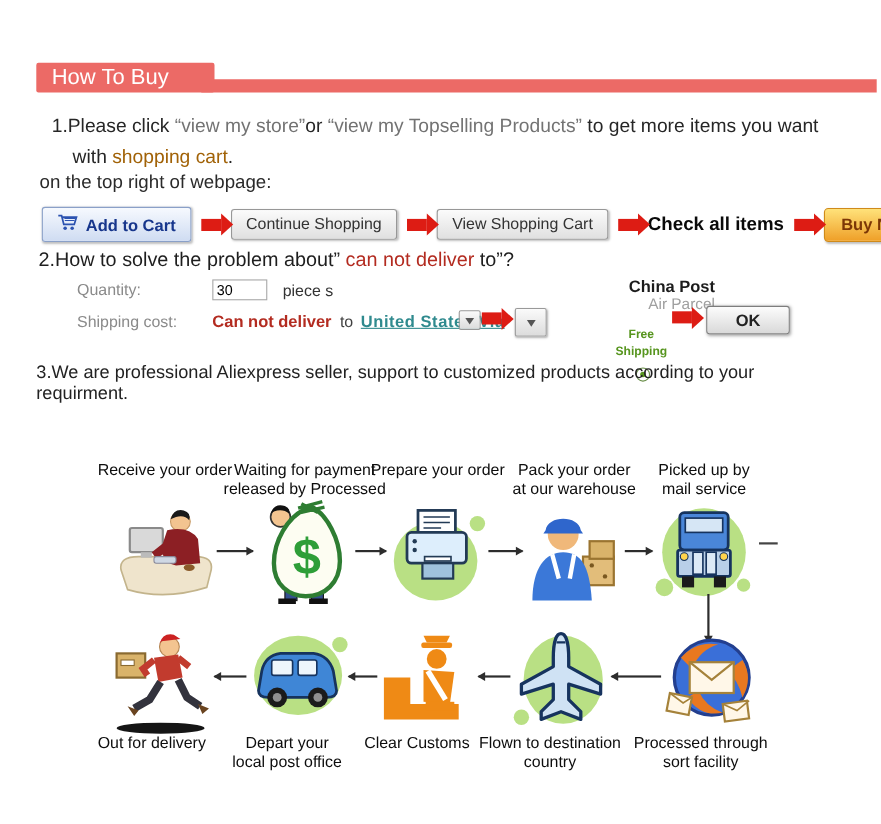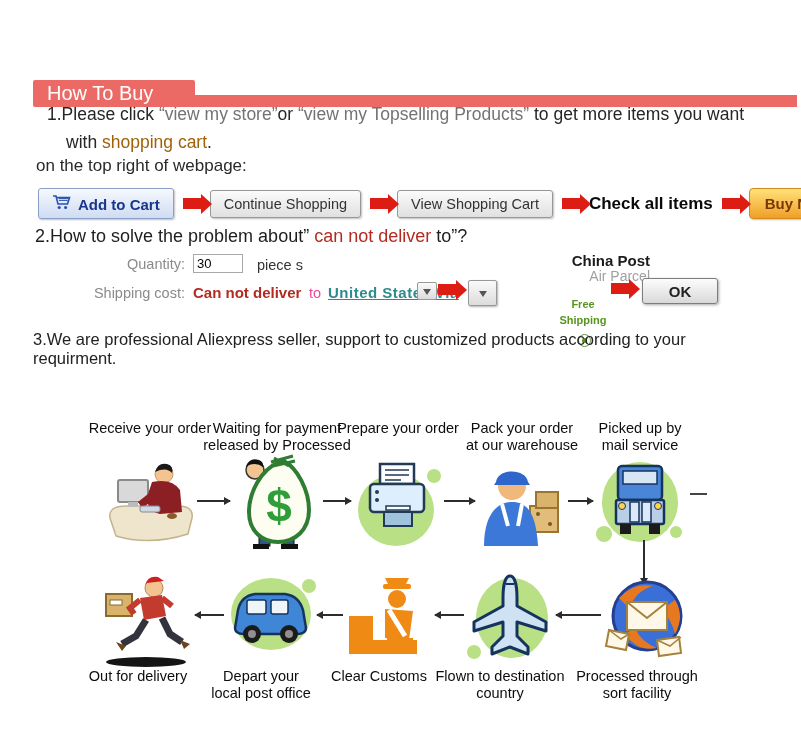--- a/index.html
+++ b/index.html
@@ -1,20 +1,20 @@
 <!DOCTYPE html>
 <html><head>
 <meta charset="utf-8">
 <style>
   html,body{margin:0;padding:0;background:#fff;}
   .page{position:relative;width:801px;height:749px;background:#fff;overflow:hidden;
         font-family:"Liberation Sans",sans-serif;color:#262626;}
 
   
-  .banner{position:absolute;top:80px;left:33px;right:4px;height:27px;}
+  .banner{position:absolute;top:57px;left:33px;right:4px;height:27px;}
   .banner-tab{position:absolute;left:0;top:0;width:162px;height:27px;background:#ec6a66;
               border-radius:2px;color:#fff;font-size:20px;line-height:27px;padding-left:14px;box-sizing:border-box;}
   .banner-strip{position:absolute;left:150px;right:0;bottom:0;height:12px;background:#ec6a66;
                 border-top-left-radius:9px;}
 
   
   .step1{position:absolute;top:100px;left:47px;width:740px;font-size:17.5px;line-height:28px;}
   .link{color:#737373;}
   .hl-red{color:#a16207;}
   .step1-line2{padding-left:19px;}
@@ -30,26 +30,26 @@
            color:#7c3606;font-weight:bold;font-size:15px;padding:6px 15px;}
   .check-all{font-size:17px;font-weight:bold;color:#0a0a0a;white-space:nowrap;}
   .red-arrow{position:relative;display:inline-block;width:18px;height:11px;background:#dd1c14;flex:none;}
   .red-arrow::after{content:"";position:absolute;left:100%;top:50%;transform:translateY(-50%);
                     border:10px solid transparent;border-left:11px solid #dd1c14;border-right:0;}
 
   
   .step2-heading{position:absolute;top:226px;left:35px;font-size:18px;color:#1e1e1e;}
   .hl-deliver{color:#b32b20;}
   .form{position:absolute;top:252px;left:0;width:801px;height:92px;font-size:14.5px;}
-  .flabel{position:absolute;left:70px;width:115px;text-align:right;color:#8a8a8a;}
+  .flabel{position:absolute;left:70px;width:115px;text-align:left;color:#8a8a8a;}
   .qty-input{position:absolute;left:193px;top:2px;width:42px;height:17px;border:1px solid #a8a8a8;
              font-size:13px;padding:0 3px;font-family:"Liberation Sans",sans-serif;}
   .qty-unit{position:absolute;left:257px;top:5px;color:#333;}
   .ship-error{position:absolute;left:193px;top:32px;color:#b32b20;font-weight:bold;font-size:15px;}
-  .ship-to{position:absolute;left:309px;top:33px;color:#ec4899;}
+  .ship-to{position:absolute;left:309px;top:33px;color:#404040;}
   .ship-dest{position:absolute;left:328px;top:32px;color:#2f8a8e;font-weight:bold;font-size:15px;
              text-decoration:underline;letter-spacing:.5px;}
   .dd{position:absolute;display:flex;align-items:center;justify-content:center;
       background:linear-gradient(#fafafa,#dcdcdc);border:1px solid #999;border-radius:2px;cursor:pointer;}
   .dd-caret{width:0;height:0;border:4px solid transparent;border-top:6px solid #555;margin-top:5px;}
   .dd-small{left:417px;top:30px;width:18px;height:16px;}
   .dd-big{left:468px;top:28px;width:27px;height:24px;box-shadow:1px 1px 2px rgba(0,0,0,.3);}
   .arrow-mid{position:absolute;left:438px;top:32px;}
   .arrow-ok{position:absolute;left:611px;top:31px;}
   .carrier{position:absolute;left:540px;top:0;width:110px;text-align:right;}

